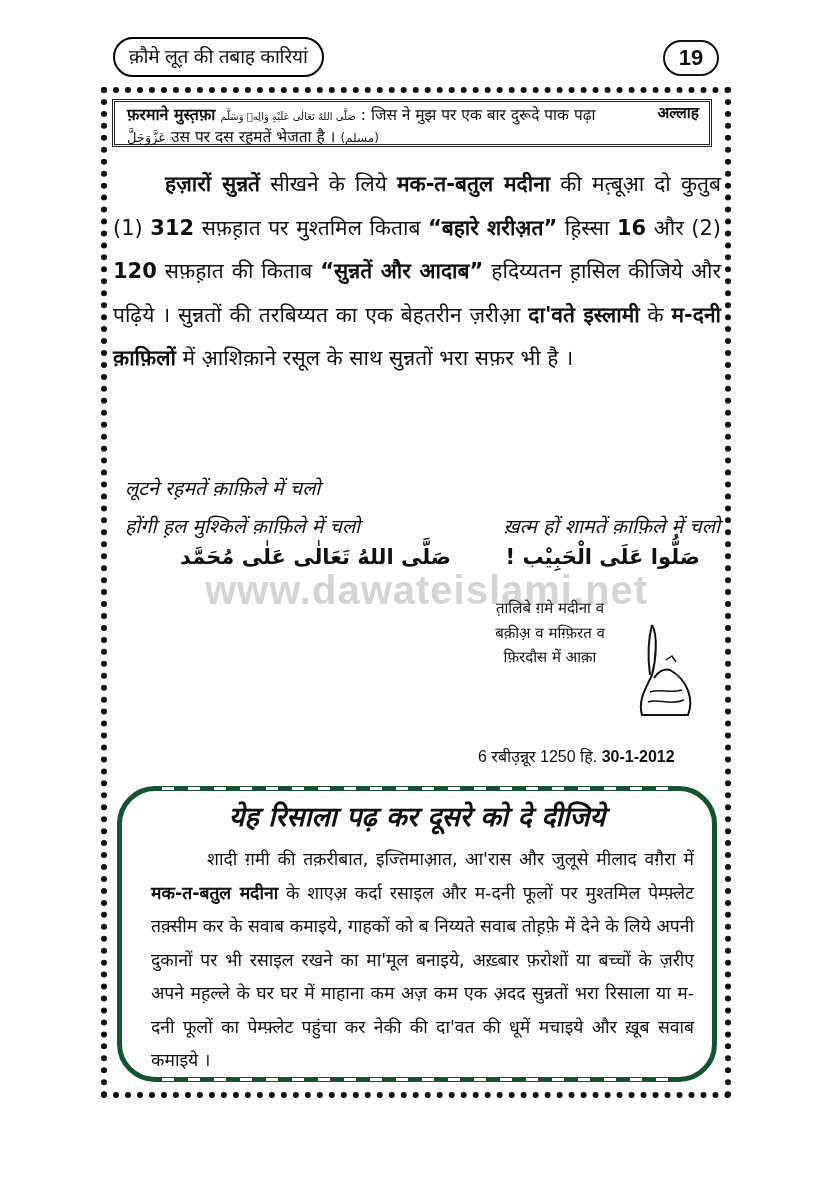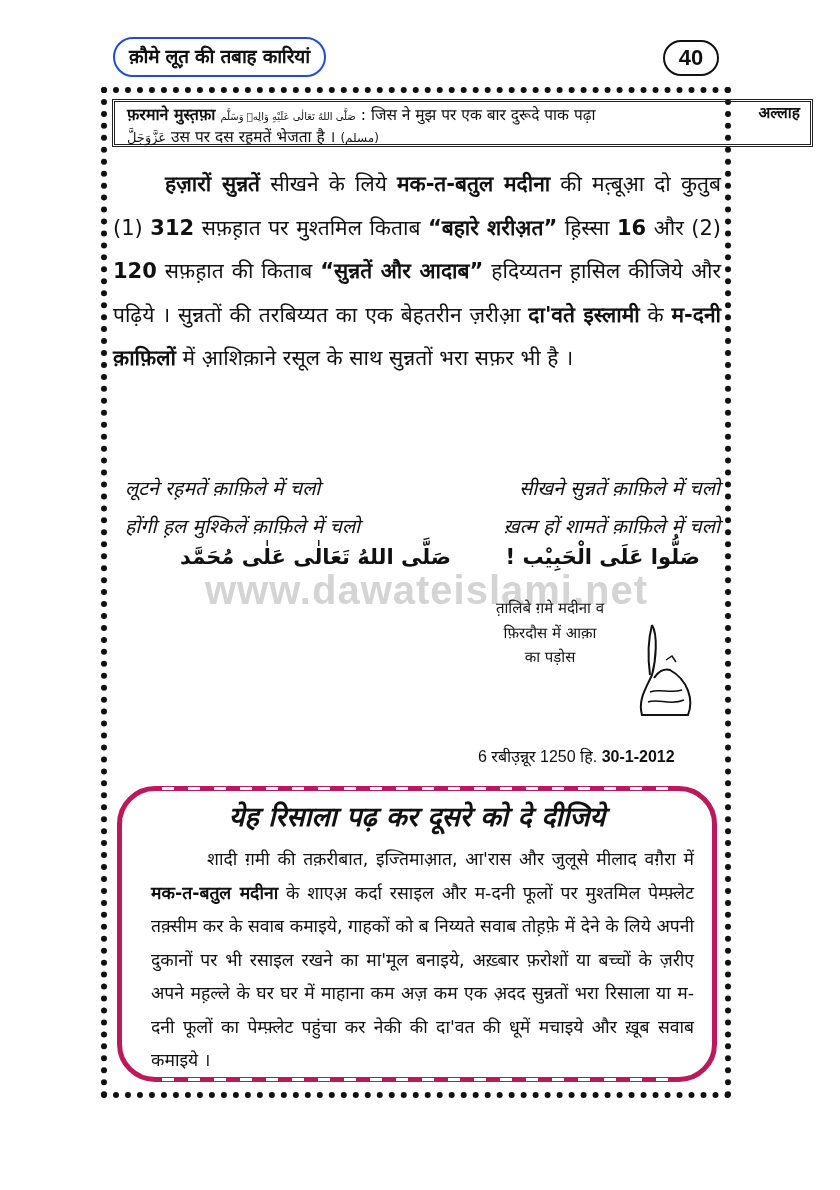--- a/index.html
+++ b/index.html
@@ -1,32 +1,32 @@
 <!DOCTYPE html>
 <html><head>
 <meta charset="utf-8">
 <style>
   html, body { margin:0; padding:0; background:#fff; }
   body { width:840px; height:1190px; position:relative; overflow:hidden;
          font-family:"DejaVu Sans", sans-serif; color:#111; }
 
   
   .hdr-title { position:absolute; left:113px; top:37px; height:36px; padding:0 14px;
-               border:2px solid #1d4ed8; border-radius:20px; font-size:19px; line-height:34px;
-               font-weight:bold; letter-spacing:-0.3px; }
+               border:2px solid #000000; border-radius:20px; font-size:19px; line-height:34px;
+               font-weight:normal; letter-spacing:-0.3px; }
   .hdr-page { position:absolute; left:663px; top:40px; width:52px; height:32px;
               border:2px solid #111; border-radius:18px; text-align:center;
               font-family:"Liberation Sans", sans-serif; font-weight:bold; font-size:22px; line-height:32px; }
 
   
   .frame { position:absolute; left:101px; top:87px; width:630px; height:1011px;
            border:6px dotted #111; box-sizing:border-box; }
 
   
-  .hadith { position:absolute; left:112px; top:99px; width:701px; height:48px;
+  .hadith { position:absolute; left:112px; top:99px; width:600px; height:48px;
             box-sizing:border-box; border:3px double #222; padding:2px 10px 0 12px;
             font-size:15.5px; line-height:21px; }
   .hadith .fm { font-family:"DejaVu Serif", serif; font-weight:bold; font-size:16px; }
   .hadith .ar { font-family:"DejaVu Sans", sans-serif; font-size:10px; }
   .hadith .allah { font-family:Liberation Mono, monospace; font-weight:bold; float:right; }
 
   
   .main { position:absolute; left:113px; top:163px; width:608px;
           font-size:21px; line-height:43.5px; text-align:justify; }
   .main b { font-weight:bold;margin-top:19px; }
@@ -46,73 +46,72 @@
   
   .sig { position:absolute; left:455px; top:596px; width:190px; text-align:center;
          font-size:15px; line-height:24.5px; }
   .sig-date { position:absolute; left:478px; top:745px; font-size:16px;
               font-family:"Liberation Sans", sans-serif; }
   .sig-date b { font-weight:bold; }
   .seal { position:absolute; left:630px; top:620px; width:70px; height:110px; }
 
   
   .rbox { position:absolute; left:117px; top:786px; width:600px; height:296px;
-          box-sizing:border-box; border:5px solid #be185d; border-radius:38px; }
+          box-sizing:border-box; border:5px solid #14532d; border-radius:38px; }
   .rbox:before { content:""; position:absolute; left:40px; right:40px; top:-4px; height:3px;
                  background:repeating-linear-gradient(90deg,#fff 0 12px,transparent 12px 26px); }
   .rbox:after { content:""; position:absolute; left:40px; right:40px; bottom:-4px; height:3px;
                 background:repeating-linear-gradient(90deg,#fff 0 12px,transparent 12px 26px); }
   .rbox-title { position:absolute; left:0; right:0; top:6px; text-align:center; font-style:italic;
                 font-weight:bold; font-size:27px; }
   .rbox-body { position:absolute; left:22px; right:18px; top:52px; font-size:17.5px;
                line-height:33.5px; text-align:justify;margin-left:7px; }
   .rbox-body b { font-weight:bold; }
 </style>
 </head>
 <body>
 
 <div class="hdr-title">क़ौमे लूत़ की तबाह कारियां</div>
-<div class="hdr-page">40</div>
+<div class="hdr-page">19</div>
 
 <div class="frame"></div>
 
 <div class="hadith">
   <span class="fm">फ़रमाने मुस्त़फ़ा</span>
   <span class="ar">صَلَّى اللهُ تَعَالٰى عَلَيْهِ وَالِهٖ وَسَلَّم</span>
   <span>: जिस ने मुझ पर एक बार दुरूदे पाक पढ़ा</span>
   <span class="allah">अल्लाह</span><br>
   <span class="ar" style="font-size:13px">عَزَّوَجَلَّ</span>
   <span>उस पर दस रह़मतें भेजता है ।</span>
   <span class="ar" style="font-size:12px">(مسلم)</span>
 </div>
 
 <div class="main"><span class="indent"></span><b>हज़ारों सुन्नतें</b><span> सीखने के लिये </span><b>मक-त-बतुल मदीना</b><span> की मत़्बूआ़ दो कुतुब (1) </span><b>312</b><span> सफ़ह़ात पर मुश्तमिल किताब </span><b>“बहारे शरीअ़त”</b><span> ह़िस्सा </span><b>16</b><span> और (2) </span><b>120</b><span> सफ़ह़ात की किताब </span><b>“सुन्नतें और आदाब”</b><span> हदिय्यतन ह़ासिल कीजिये और पढ़िये । सुन्नतों की तरबिय्यत का एक बेहतरीन ज़रीआ़ </span><b>दा'वते इस्लामी</b><span> के </span><b>म-दनी क़ाफ़िलों</b><span> में आ़शिक़ाने रसूल के साथ सुन्नतों भरा सफ़र भी है ।</span></div>
 
 <div class="poem">
   <div class="row">
     <span>लूटने रह़मतें क़ाफ़िले में चलो</span>
-    <span>सीखने सुन्नतें क़ाफ़िले में चलो</span>
   </div>
   <div class="row">
     <span>होंगी ह़ल मुश्किलें क़ाफ़िले में चलो</span>
     <span>ख़त्म हों शामतें क़ाफ़िले में चलो</span>
   </div>
 </div>
 
 <div class="arabic-line">
   <span>صَلُّوا عَلَى الْحَبِيْب !</span>
   <span>صَلَّى اللهُ تَعَالٰى عَلٰى مُحَمَّد</span>
 </div>
 
 <div class="watermark">www.dawateislami.net</div>
 
 <div class="sig">
   <div>त़ालिबे ग़मे मदीना व</div>
+  <div>बक़ीअ़ व मग़्फ़िरत व</div>
   <div>फ़िरदौस में आक़ा</div>
-  <div>का पड़ोस</div>
 </div>
 <svg class="seal" viewBox="0 0 70 110">
   <path d="M22 5 C28 15 26 40 22 55 C15 70 8 80 12 95 L58 95 C64 80 58 60 40 50 C34 48 28 52 24 58" fill="none" stroke="#111" stroke-width="2"></path>
   <path d="M22 5 C18 20 18 40 20 55" fill="none" stroke="#111" stroke-width="2"></path>
   <path d="M20 72 C30 68 40 74 52 70 M18 82 C28 78 40 86 54 80" fill="none" stroke="#111" stroke-width="1.5"></path>
   <path d="M36 40 l6 -4 l4 6" fill="none" stroke="#111" stroke-width="1.5"></path>
 </svg>
 <div class="sig-date">
   <span>6 रबीउ़न्नूर 1250 हि.</span>
   <b>30-1-2012</b>

